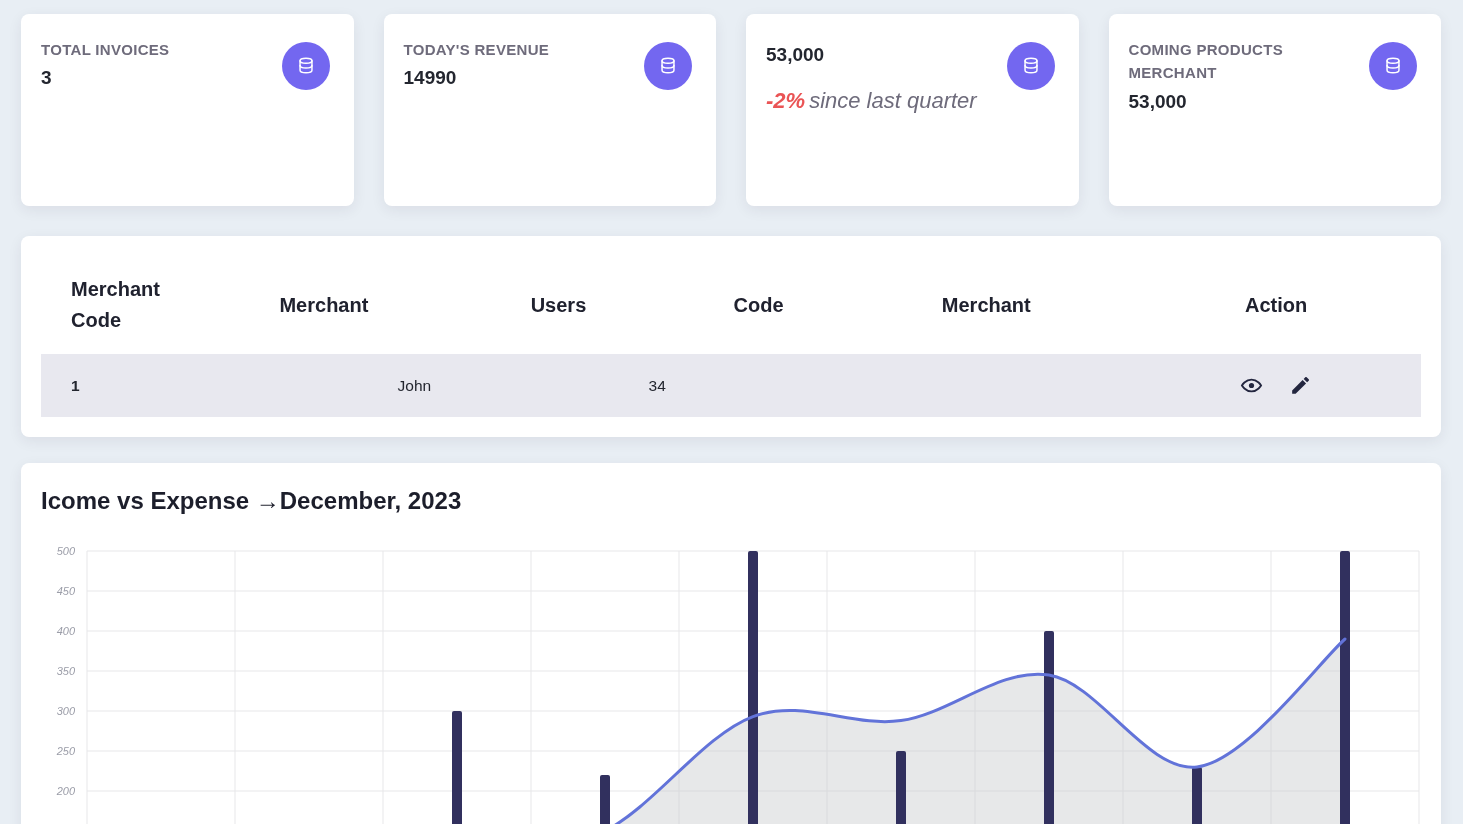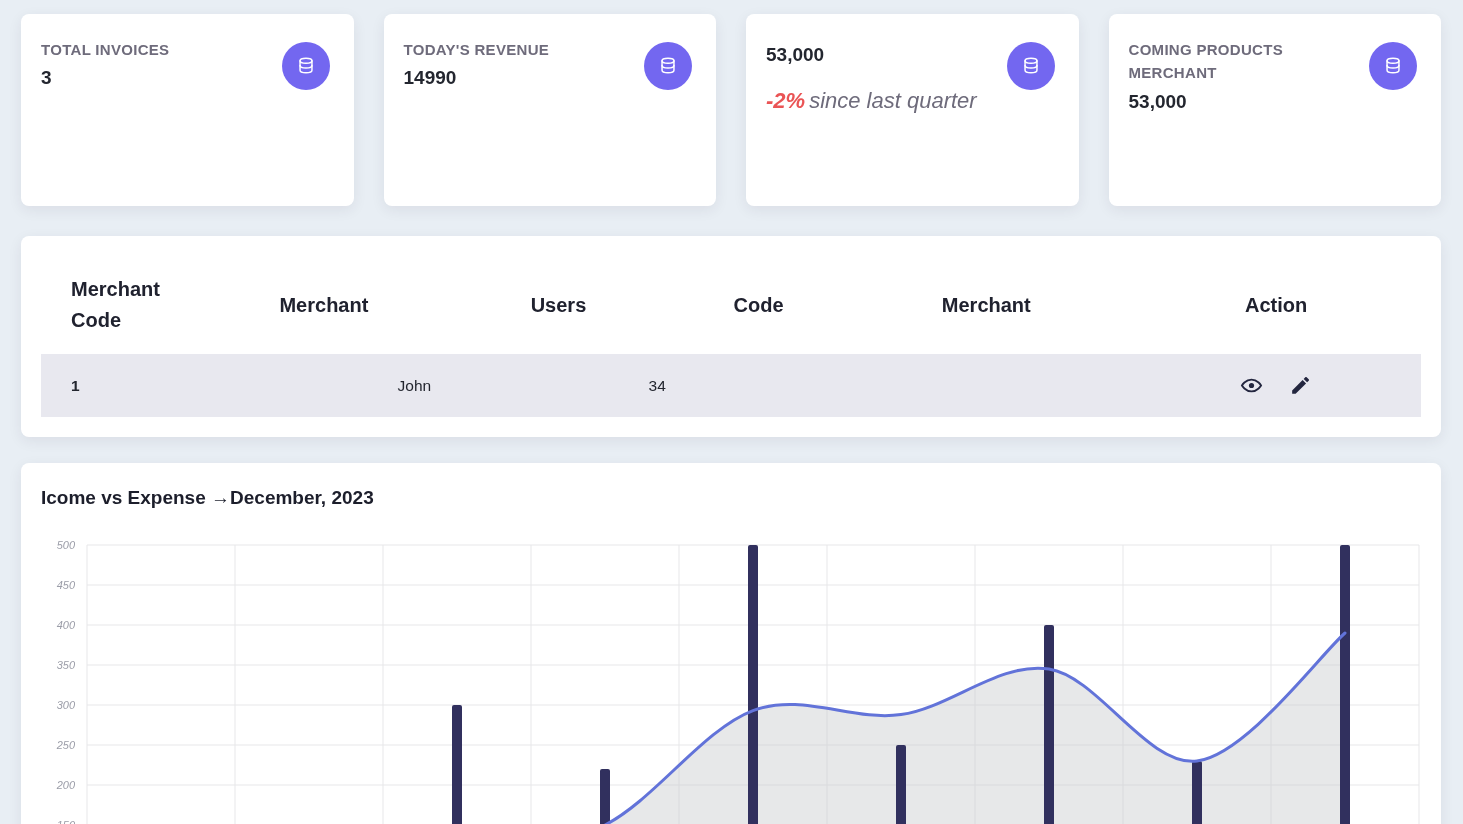--- a/index.html
+++ b/index.html
@@ -97,21 +97,21 @@
   .actions { display: flex; align-items: center; justify-content: center; gap: 26px; }
   .action-icon { width: 23px; height: 23px; cursor: pointer; display: inline-block; }
   .action-icon svg { width: 100%; height: 100%; }
 
   
   .chart-card {
     margin-top: 26px;
     padding: 24px 20px 0 20px;
   }
   .chart-title {
-    font-size: 19px;
+    font-size: 24px;
     font-weight: 700;
     color: #1c1e2b;
   }
   .chart-wrap {
     margin-top: 26px;
     height: 310px;
     overflow: hidden;
     font-style: italic;
   }
   .chart-wrap svg { display: block; width: 100%; height: 560px; }

